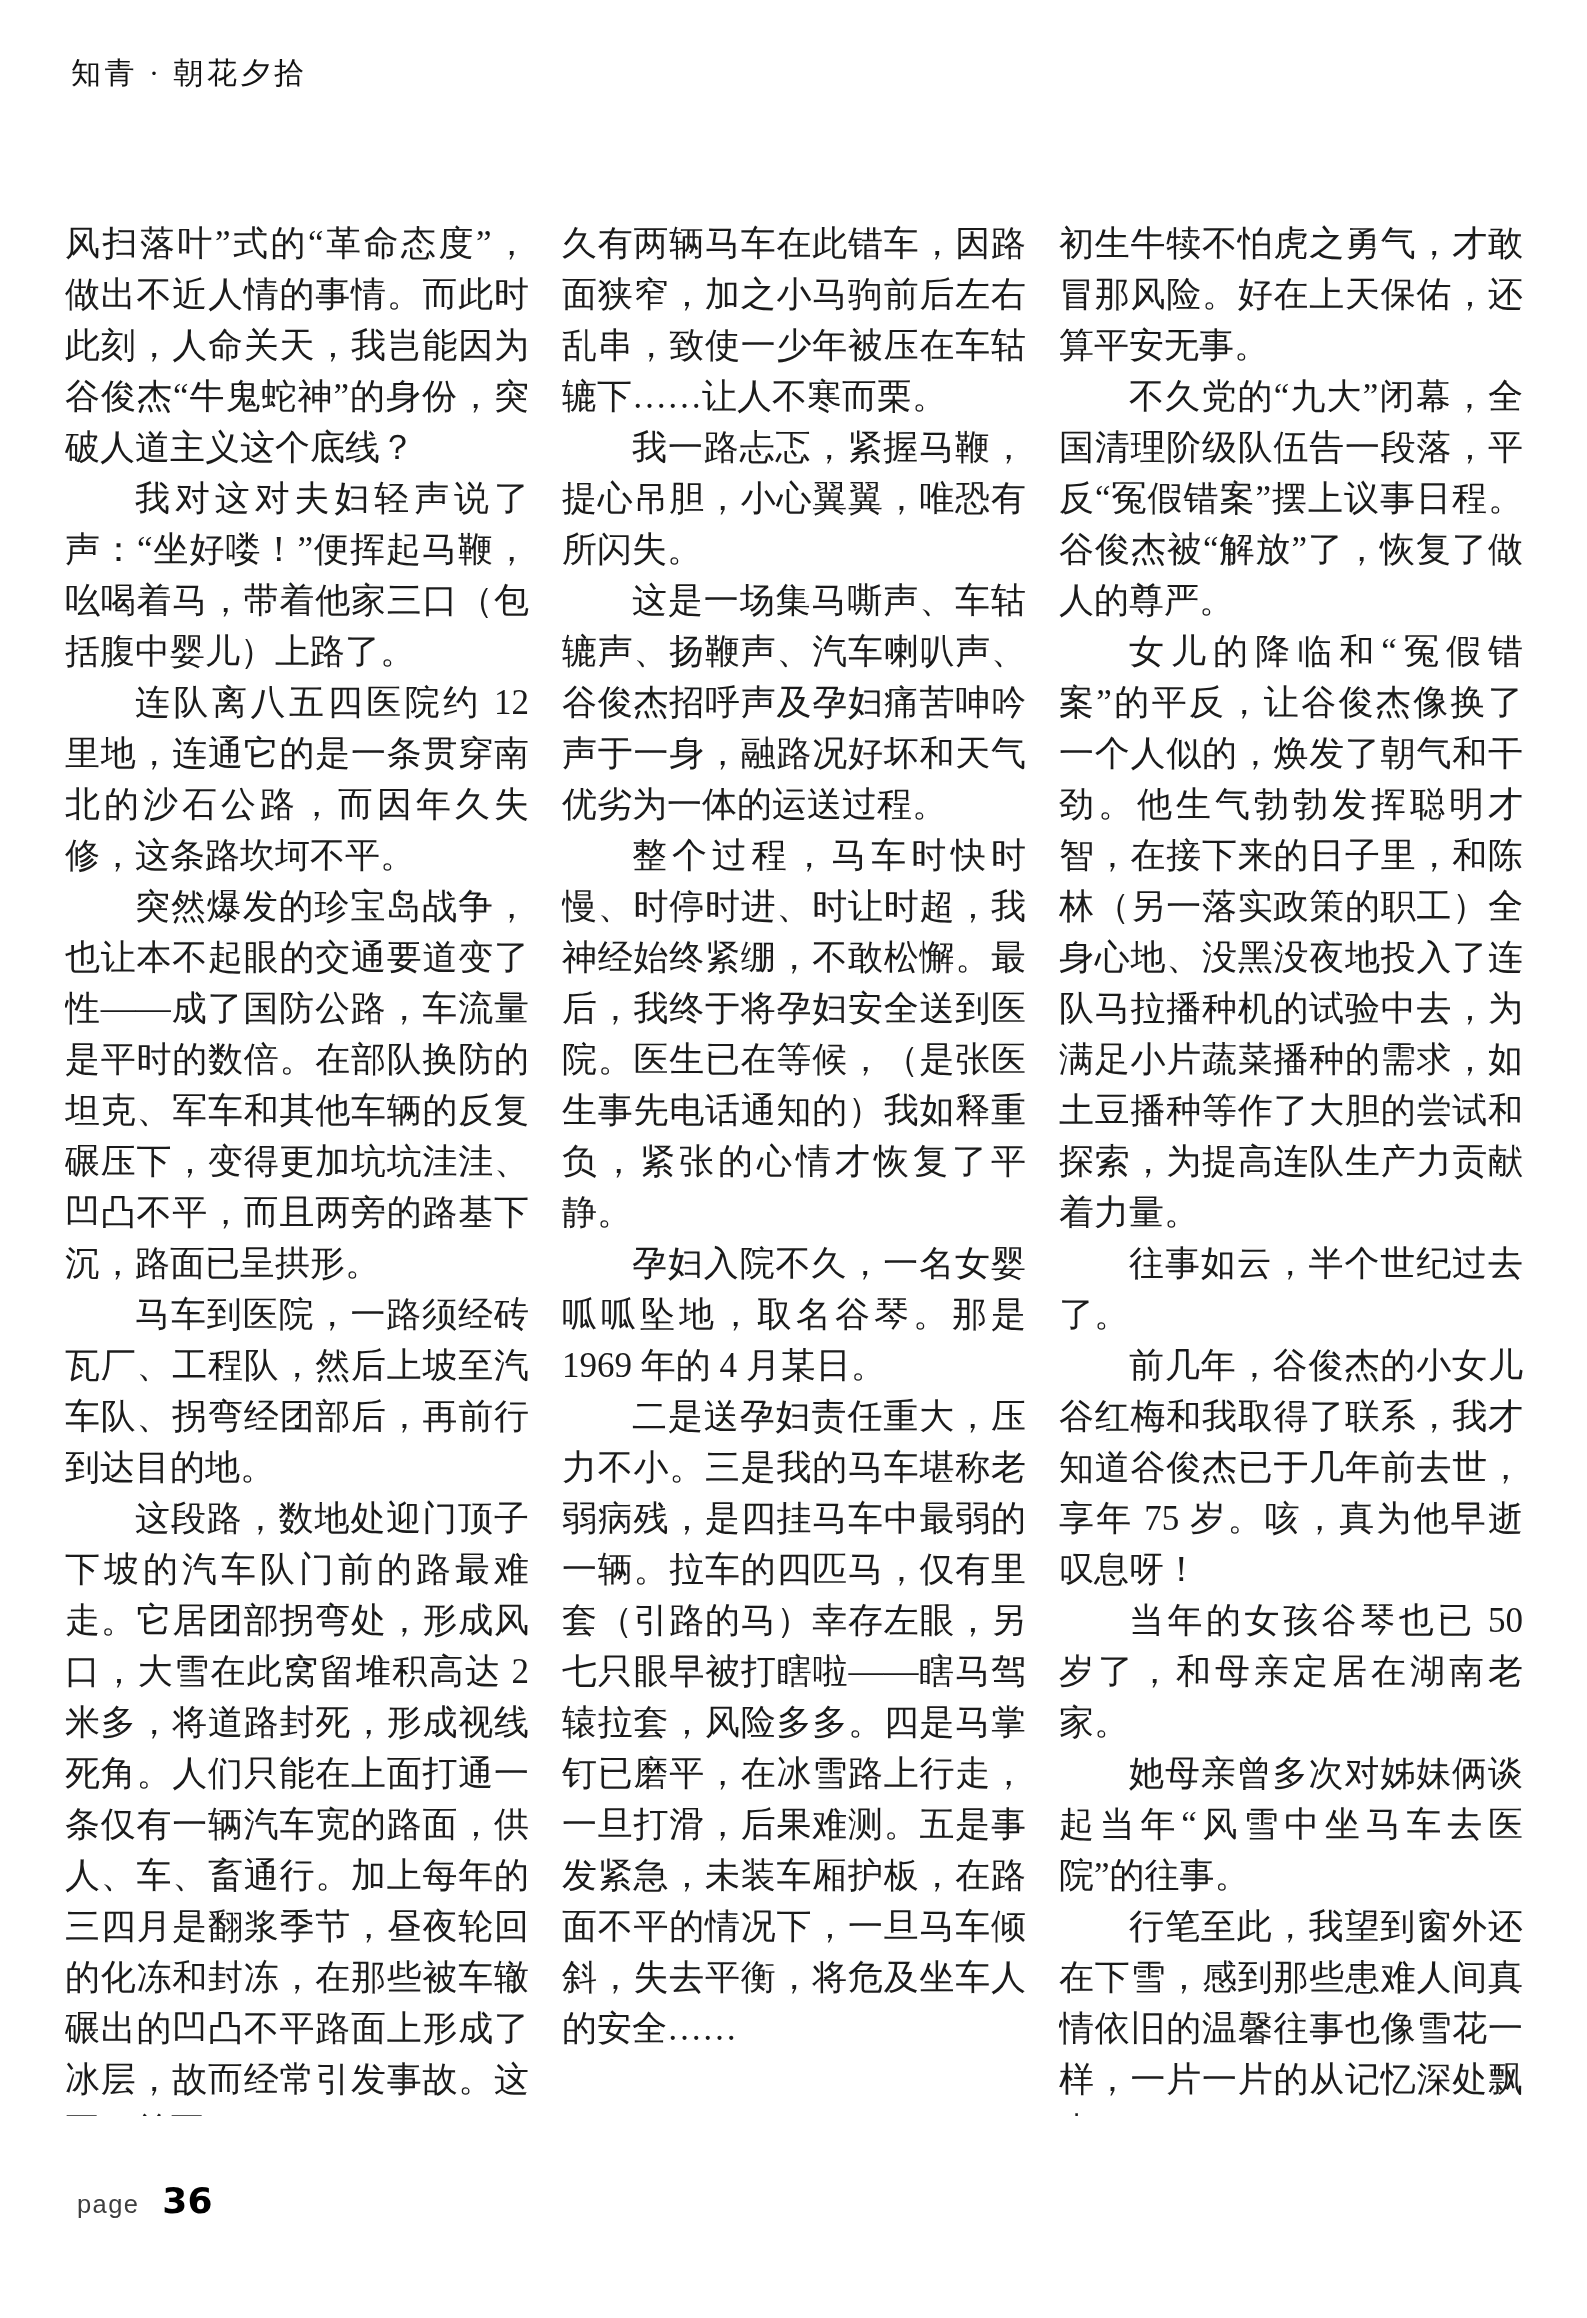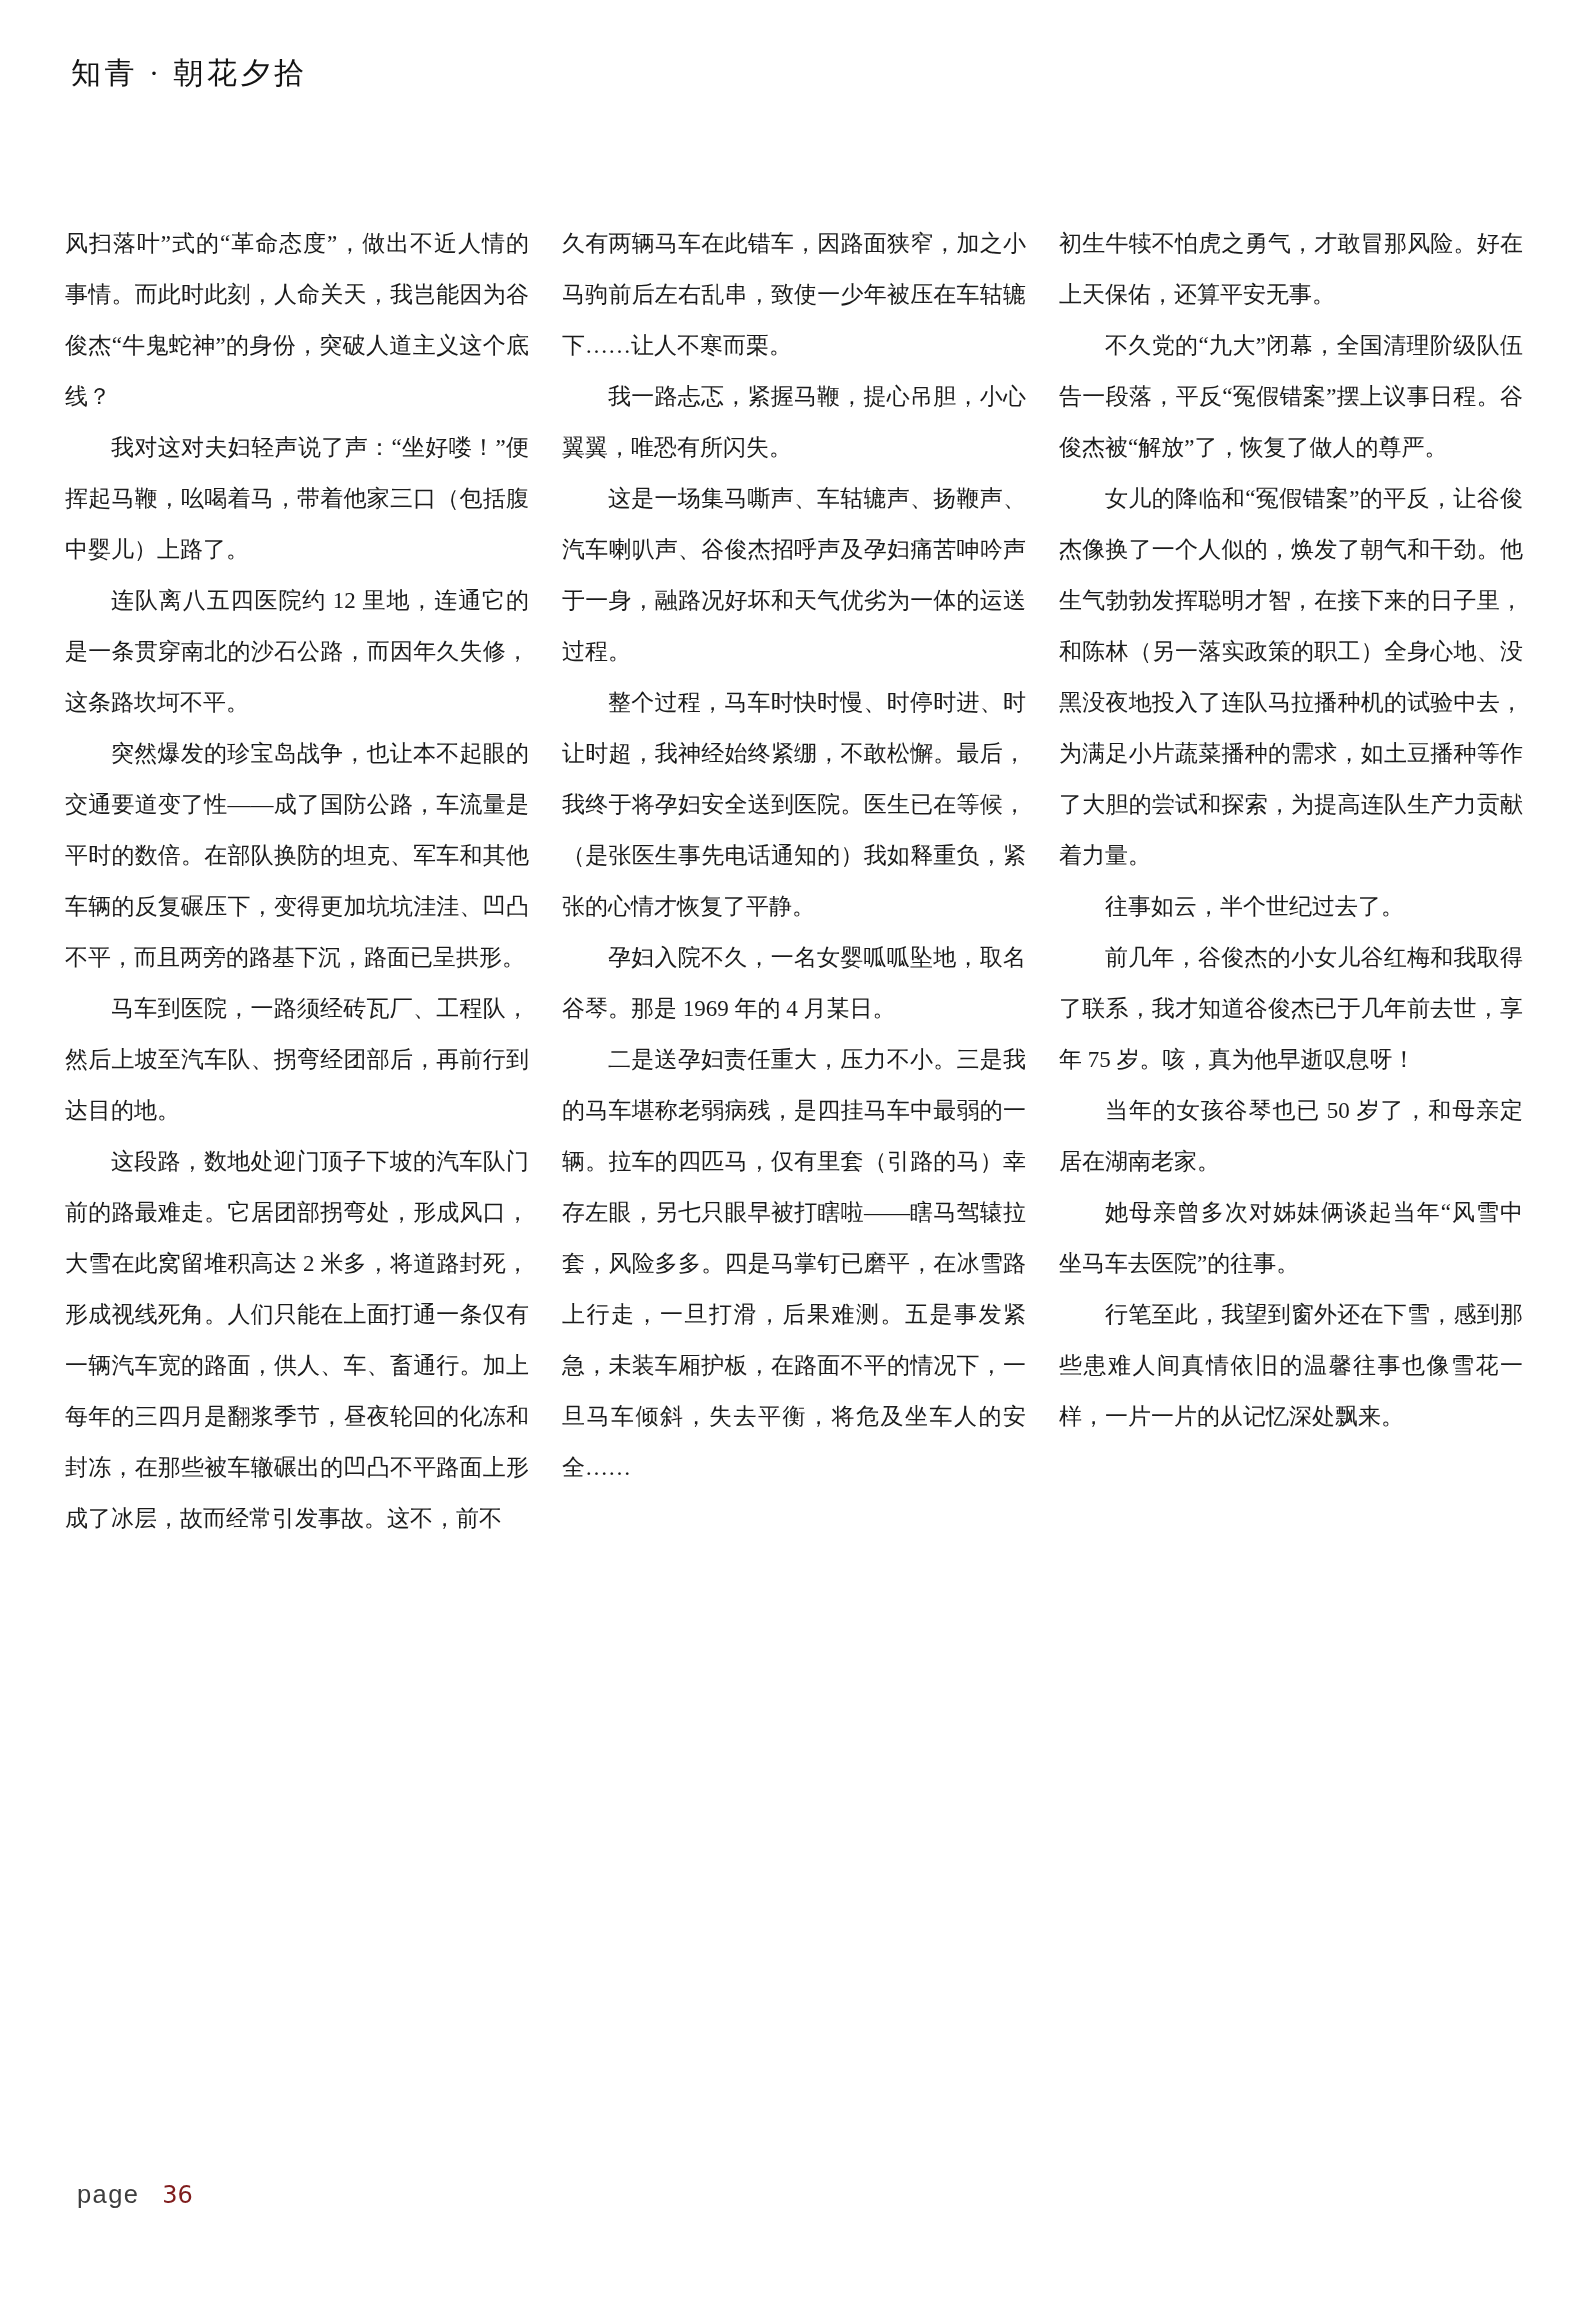--- a/index.html
+++ b/index.html
@@ -34,21 +34,21 @@
     left: 65px;
     top: 218px;
     width: 1458px;
     display: flex;
     gap: 33px;
   }
   .col {
     width: 464px;
     height: 1898px;
     overflow: hidden;
-    font-size: 23px;
+    font-size: 35px;
     line-height: 51px;
     text-align: justify;
     text-justify: inter-ideograph;
     color: #1b1b1b;
   }
   .col p {
     margin: 0;
     padding: 0;
     text-align: justify;
   }
@@ -65,23 +65,23 @@
   }
   .page-label {
     font-family: "Liberation Sans", sans-serif;
     font-weight: 400;
     font-size: 25.5px;
     color: #3d3d3d;
     letter-spacing: 1.4px;
   }
   .page-number {
     font-family: "DejaVu Sans", sans-serif;
-    font-weight: 400;
-    font-size: 24px;
-    color: #7f1d1d;
+    font-weight: 700;
+    font-size: 36px;
+    color: #000000;
   }
 </style>
 </head>
 <body>
 
 <div class="page">
 
   <header class="page-header">
     <h1 class="section-title">知青 · 朝花夕拾</h1>
   </header>

